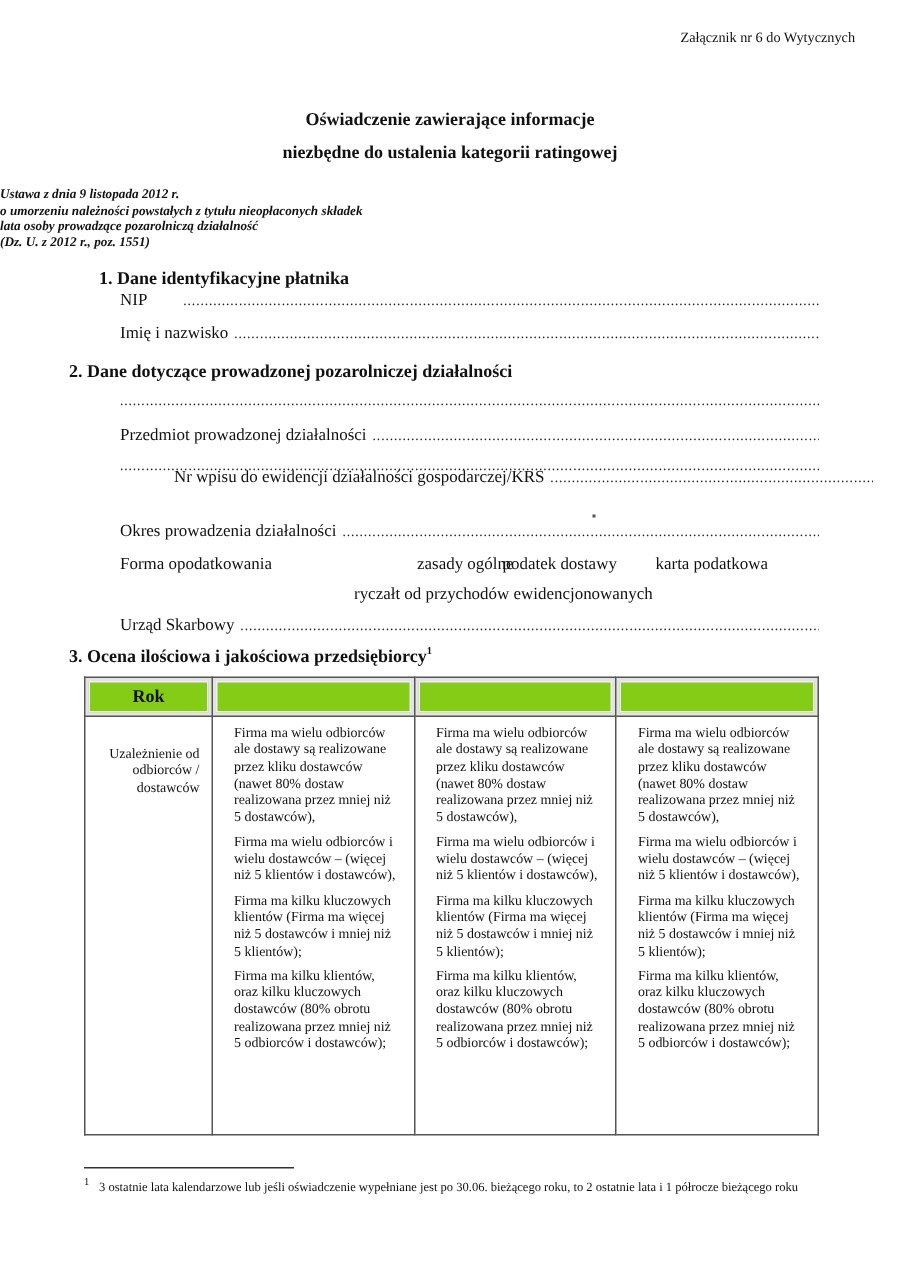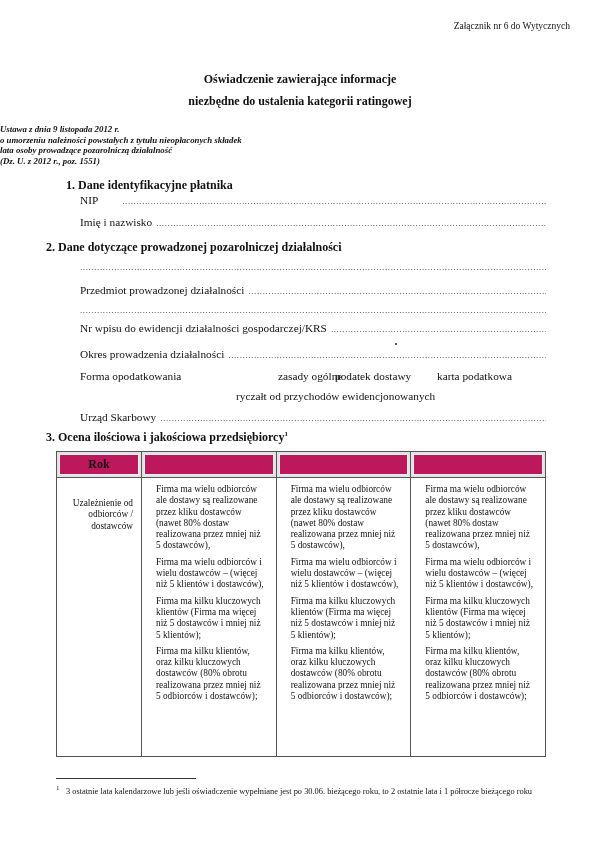--- a/index.html
+++ b/index.html
@@ -21,21 +21,21 @@
     .field .dots::before { content: "......................................................................................................................................................................................................................................................................"; }
     .opt { font-size: 11.3px; }
     .stray { left: 395px; top: 343px; width: 2px; height: 2px; background: #555; }
 
     table.eval {
       position: absolute; left: 56px; top: 451px; width: 490px;
       border-collapse: collapse; font-size: 9.3px; line-height: 11.3px;
     }
     table.eval td, table.eval th { border: 1px solid #555; vertical-align: top; }
     table.eval th { height: 24px; background: #e3e3e3; padding: 0; }
-    table.eval th .inner { margin: 2px; height: 19px; background: #be185d; border: 1px solid #efefef; }
+    table.eval th .inner { margin: 2px; height: 19px; background: #84cc16; border: 1px solid #efefef; }
     table.eval th.rok { font-weight: bold; font-size: 12px; text-align: center; vertical-align: middle; }
     table.eval th.rok .inner { display: flex; align-items: center; justify-content: center; }
     table.eval td.rowlbl { width: 76px; text-align: right; padding: 20px 8px 0 0; height: 258px; }
     table.eval td.opt-cell { padding: 6px 10px 0 14px; }
     .opt-cell p { margin: 0 0 5px 0; }
 
     .fn-rule { left: 56px; top: 778px; width: 140px; height: 0; border-top: 1px solid #333; }
     .fn-mark { left: 56px; top: 784px; font-size: 7px; }
     .fn-text { left: 66px; top: 786px; width: 480px; font-size: 8.4px; line-height: 11px; text-align: justify; }
     sup { font-size: 7px; }
@@ -67,21 +67,21 @@
 <div class="abs field" style="top:262px;">
   <span class="dots"></span>
 </div>
 <div class="abs field" style="top:284px;">
   <span class="lbl">Przedmiot prowadzonej działalności</span>
   <span class="dots"></span>
 </div>
 <div class="abs field" style="top:305px;">
   <span class="dots"></span>
 </div>
-<div class="abs field" style="top:322px;">
+<div class="abs field" style="top:312px;margin-left:36px;">
   <span class="lbl">Nr wpisu do ewidencji działalności gospodarczej/KRS</span>
   <span class="dots"></span>
 </div>
 <div class="abs field" style="top:348px;">
   <span class="lbl">Okres prowadzenia działalności</span>
   <span class="dots"></span>
 </div>
 <div class="abs stray"></div>
 
 <div class="abs opt" style="left:80px; top:370px;">Forma opodatkowania</div>

